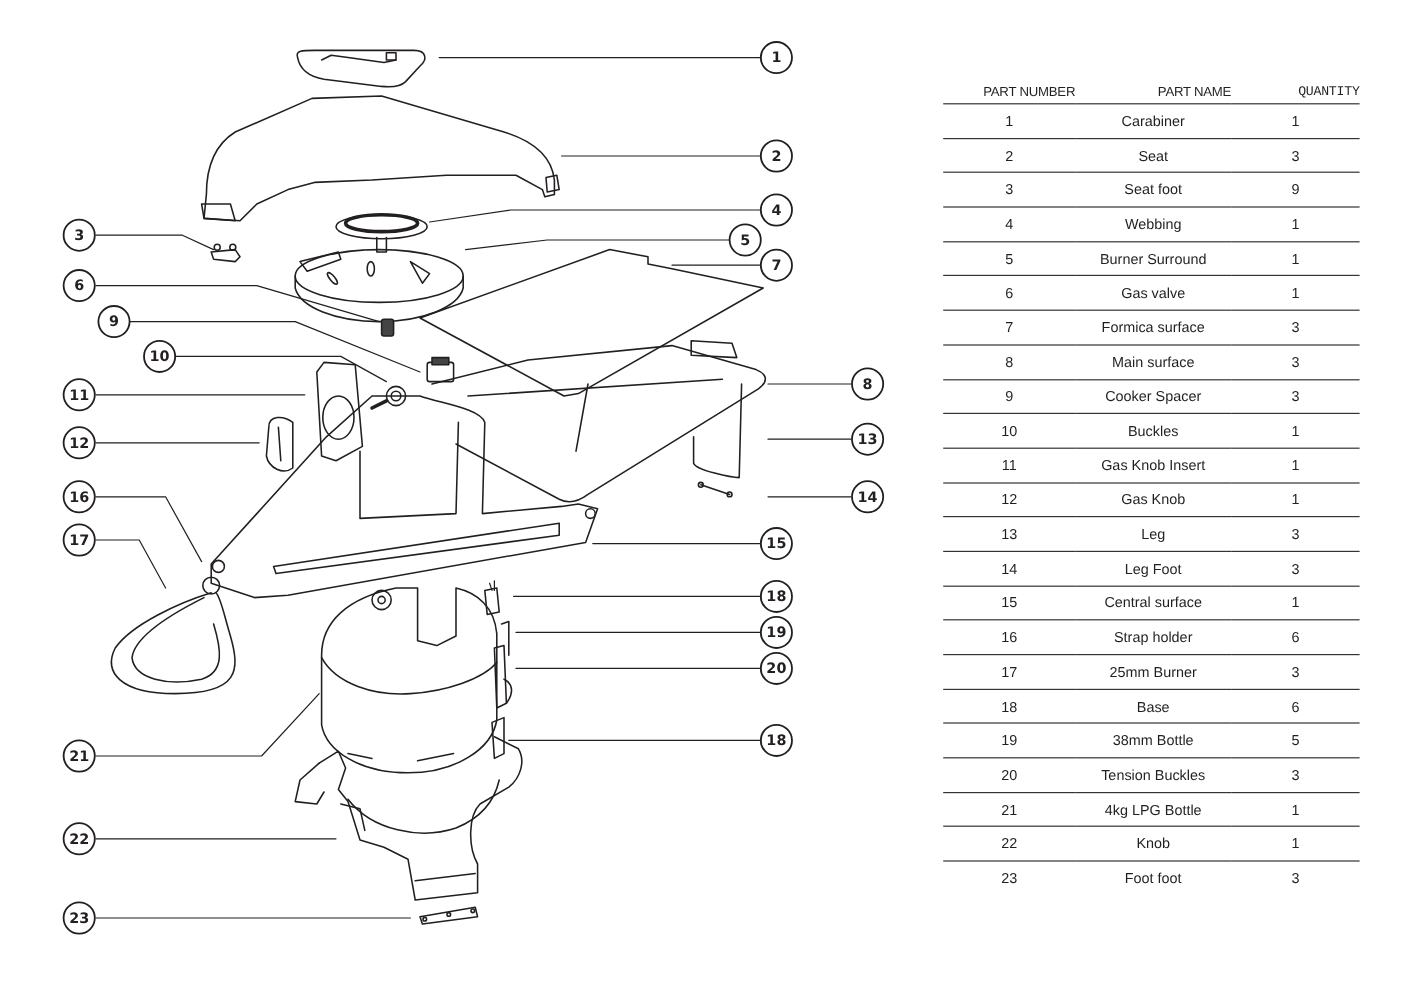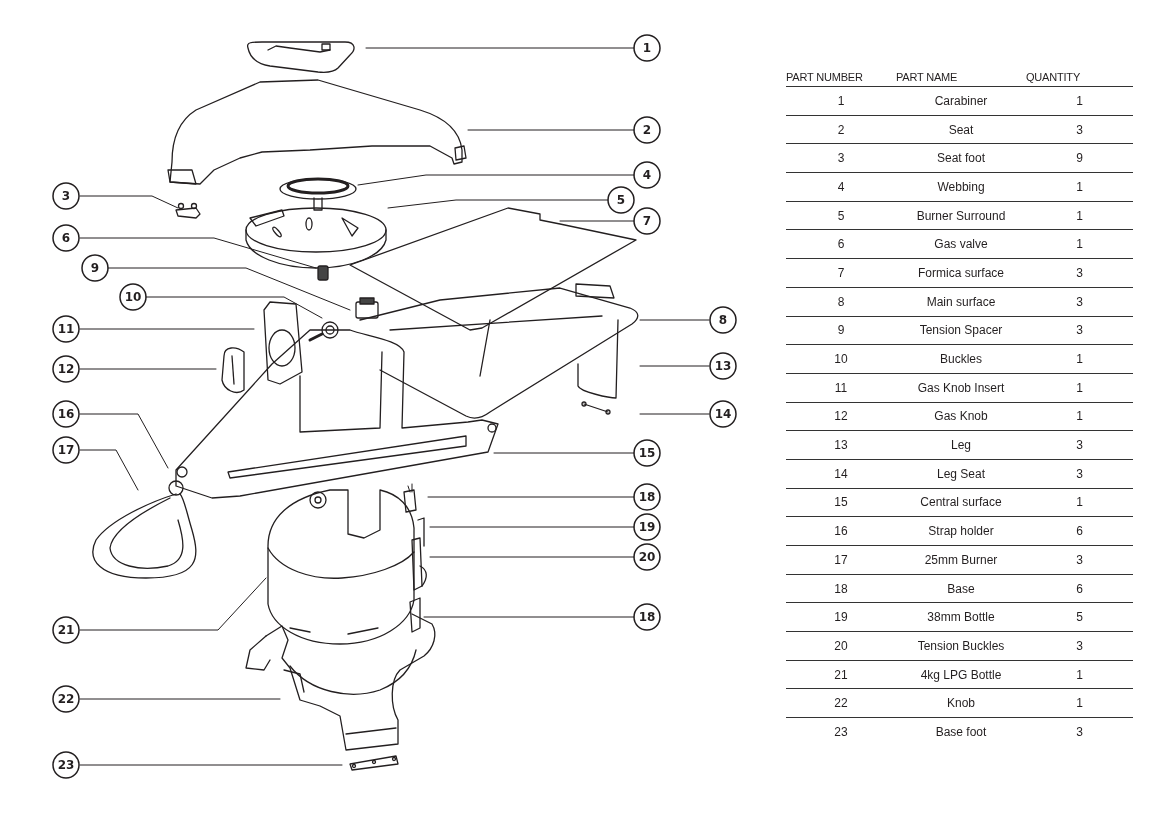--- a/index.html
+++ b/index.html
@@ -1,26 +1,26 @@
 <!DOCTYPE html>
 <html><head>
 <meta charset="utf-8">
 <style>
   html, body { margin: 0; padding: 0; background: #ffffff; }
   body { width: 1172px; height: 826px; position: relative; overflow: hidden; font-family: "Liberation Sans", sans-serif; color: #231f20; }
   #diagram { position: absolute; left: 0; top: 0; width: 770px; height: 826px; }
   #diagram svg { width: 770px; height: 826px; display: block; }
   .callout-text { font-family: "DejaVu Sans", sans-serif; font-weight: bold; font-size: 12px; fill: #231f20; }
   #parts-table { position: absolute; left: 786px; top: 68px; width: 347px; border-collapse: collapse; }
-  #parts-table th { font-weight: normal; font-size: 11px; height: 18px; padding: 0; border-bottom: 1.5px solid #333; text-align: left; letter-spacing: -0.2px; }
+  #parts-table th { font-weight: normal; font-size: 11px; height: 18px; padding: 0; border-bottom: 1.5px solid #333; text-align: right; letter-spacing: -0.2px; }
   #parts-table td { font-size: 12px; height: 27.7px; padding: 0; border-bottom: 1.5px solid #333; text-align: center; }
   #parts-table tr:last-child td { border-bottom: none; }
   .c1 { width: 110px; }
   .c2 { width: 130px; }
-  .c3 { width: 107px; }
+  .c3 { width: 107px; font-family: Liberation Mono, monospace; }
 </style>
 </head>
 <body>
 
 <div id="diagram">
 <svg viewBox="0 0 770 826" xmlns="http://www.w3.org/2000/svg" fill="none" stroke="#231f20" stroke-width="1.3" stroke-linejoin="round" stroke-linecap="round">
 
   <g>
     <path d="M248,48 C246,42 252,42 262,42 L345,42 C356,42 356,50 350,55 L338,68 C334,72 328,73 318,72 L270,66 C258,64 250,58 248,48 Z"></path>
     <path d="M268,50 L276,46 L290,48 L320,52 L330,50"></path>
@@ -321,21 +321,21 @@
         <td>Formica surface</td>
         <td>3</td>
       </tr>
       <tr>
         <td>8</td>
         <td>Main surface</td>
         <td>3</td>
       </tr>
       <tr>
         <td>9</td>
-        <td>Tension Spacer</td>
+        <td>Cooker Spacer</td>
         <td>3</td>
       </tr>
       <tr>
         <td>10</td>
         <td>Buckles</td>
         <td>1</td>
       </tr>
       <tr>
         <td>11</td>
         <td>Gas Knob Insert</td>
@@ -346,21 +346,21 @@
         <td>Gas Knob</td>
         <td>1</td>
       </tr>
       <tr>
         <td>13</td>
         <td>Leg</td>
         <td>3</td>
       </tr>
       <tr>
         <td>14</td>
-        <td>Leg Seat</td>
+        <td>Leg Foot</td>
         <td>3</td>
       </tr>
       <tr>
         <td>15</td>
         <td>Central surface</td>
         <td>1</td>
       </tr>
       <tr>
         <td>16</td>
         <td>Strap holder</td>
@@ -391,17 +391,17 @@
         <td>4kg LPG Bottle</td>
         <td>1</td>
       </tr>
       <tr>
         <td>22</td>
         <td>Knob</td>
         <td>1</td>
       </tr>
       <tr>
         <td>23</td>
-        <td>Base foot</td>
+        <td>Foot foot</td>
         <td>3</td>
       </tr>
     </tbody>
 </table>
 
 </body></html>

